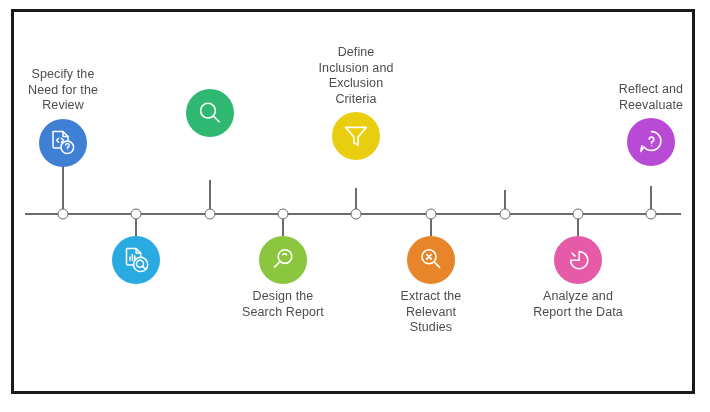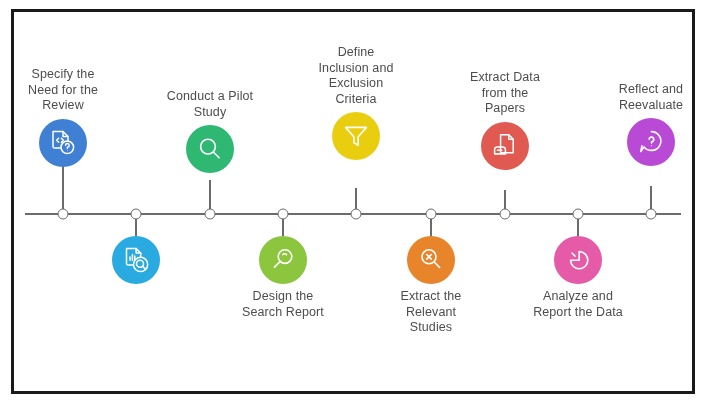--- a/index.html
+++ b/index.html
@@ -126,22 +126,20 @@
             <circle cx="19.6" cy="19.4" r="7.1" fill="#29abe2"></circle>
             <circle cx="19" cy="18.8" r="3.5"></circle>
             <path d="M21.6 21.4l3 3"></path>
           </svg>
         </div>
       </div>
 
       <div class="stem" style="left:196px;top:168px;height:34px;"></div>
       <div class="node-dot" style="left:196px;"></div>
       <div class="step above" style="left:196px;top:77px;">
-        <div class="label">Conduct a Pilot
-Study</div>
         <div class="icon-circle" style="background:#2eb872;">
           <svg width="30" height="30" viewBox="0 0 30 30" fill="none" stroke="#ffffff" stroke-width="1.6" stroke-linecap="round">
             <circle cx="13" cy="12.6" r="7.4"></circle>
             <path d="M18.5 18.2l5.6 5.6"></path>
           </svg>
         </div>
       </div>
 
       <div class="stem" style="left:269px;top:202px;height:22px;"></div>
       <div class="node-dot" style="left:269px;"></div>
@@ -181,34 +179,20 @@
             <path d="M10.7 9.5l4.6 4.6M15.3 9.5l-4.6 4.6"></path>
           </svg>
         </div>
         <div class="label">Extract the
 Relevant
 Studies</div>
       </div>
 
       <div class="stem" style="left:491px;top:178px;height:24px;"></div>
       <div class="node-dot" style="left:491px;"></div>
-      <div class="step above" style="left:491px;top:58px;">
-        <div class="label">Extract Data
-from the
-Papers</div>
-        <div class="icon-circle" style="background:#e05a52;">
-          <svg width="30" height="30" viewBox="0 0 30 30" fill="none" stroke="#ffffff" stroke-width="1.5" stroke-linecap="round" stroke-linejoin="round">
-            <path d="M10.6 3.8h8.2l4.4 4.4v13.5h-12.6z"></path>
-            <path d="M18.8 3.8v4.4h4.4"></path>
-            <path d="M4.6 22.8v-4.2c0-1.5 1.3-2.6 2.8-2.6h5.2c1.5 0 2.8 1.1 2.8 2.6v4.2z"></path>
-            <path d="M4.6 22.8h11"></path>
-            <path d="M7.4 19.2h4.4"></path>
-          </svg>
-        </div>
-      </div>
 
       <div class="stem" style="left:564px;top:202px;height:22px;"></div>
       <div class="node-dot" style="left:564px;"></div>
       <div class="step below" style="left:564px;top:224px;">
         <div class="icon-circle" style="background:#e65ba8;">
           <svg width="30" height="30" viewBox="0 0 30 30" fill="none" stroke="#ffffff" stroke-width="1.6" stroke-linecap="round" stroke-linejoin="round">
             <path d="M16.2 6.6a8.6 8.6 0 1 1-8.6 8.6h8.6z"></path>
             <path d="M9.2 8.2l2.8 2.9"></path>
           </svg>
         </div>

